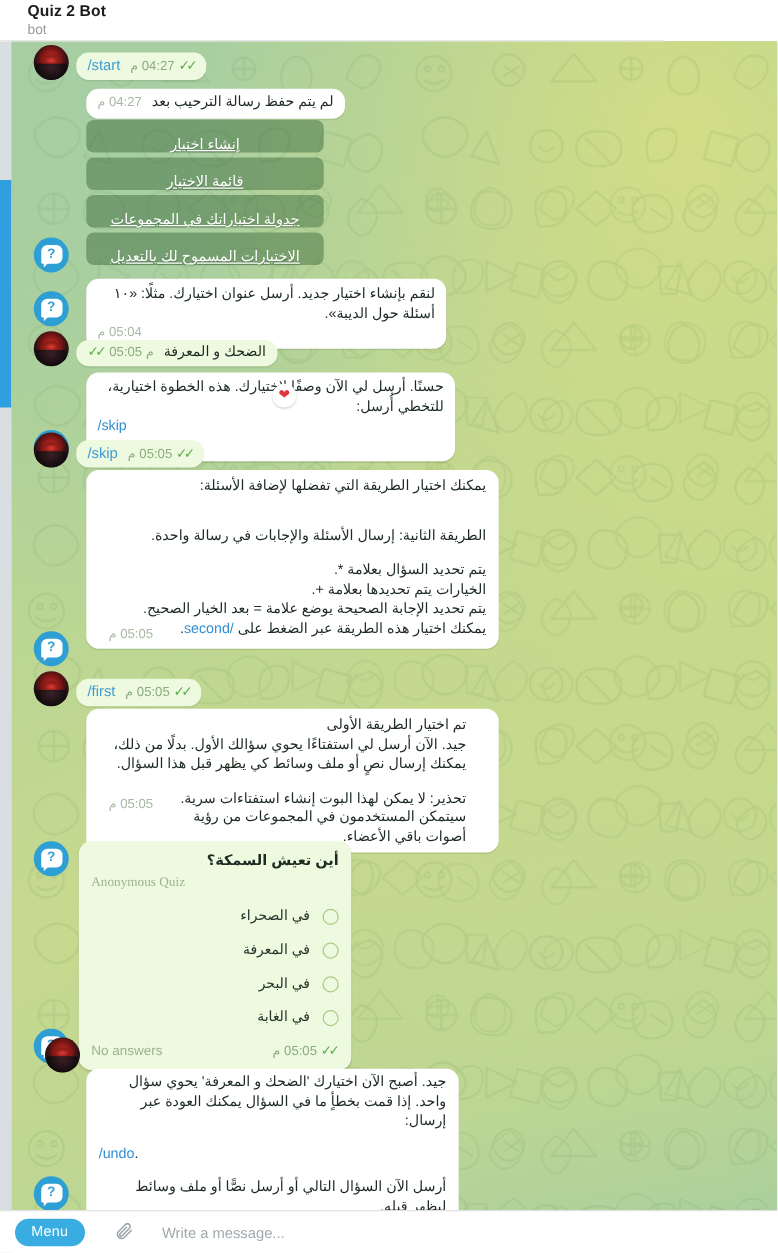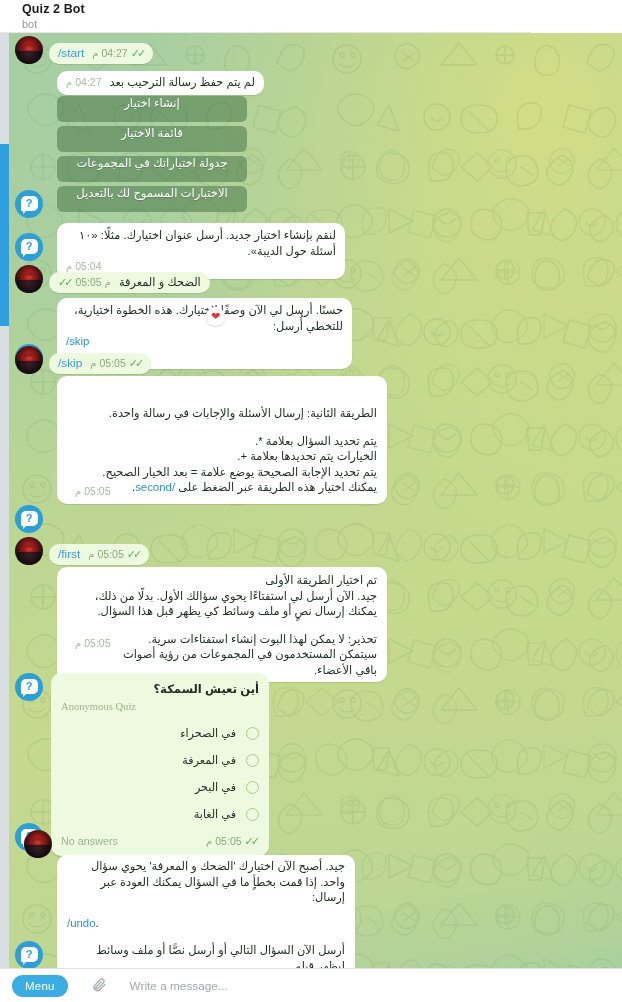--- a/index.html
+++ b/index.html
@@ -36,21 +36,21 @@
     background:
       radial-gradient(120% 85% at 88% 8%, #d3dd86 0%, rgba(211,221,134,0) 55%),
       radial-gradient(110% 70% at 12% 6%, #a8cfa4 0%, rgba(168,207,164,0) 60%),
       radial-gradient(120% 80% at 95% 55%, #c6d98c 0%, rgba(198,217,140,0) 60%),
       linear-gradient(160deg, #9fca9c 0%, #b6d496 32%, #c6d98e 62%, #bcd694 85%, #a9cf9f 100%);
     overflow: hidden;
   }
   .chat-pattern {
     position: absolute; inset: 0; opacity: .30; pointer-events: none;
   }
-  .chat-scroll { position: absolute; inset: 0; overflow: hidden; }
+  .chat-scroll { position: absolute; inset: 0; overflow: hidden; margin-left: 12px; }
 
   
   .row { position: absolute; display: flex; align-items: flex-end; }
 
   
   .avatar {
     width: 28px; height: 28px; border-radius: 50%;
     flex: 0 0 28px; position: relative; overflow: hidden;
   }
   .avatar.bot {
@@ -116,22 +116,22 @@
     background: #fff; box-shadow: 0 1px 2px rgba(0,0,0,.18);
     display: flex; align-items: center; justify-content: center;
     font-size: 11px; line-height: 11px; color: #e0353a; z-index: 5;
   }
 
   
   .keyboard { position: absolute; display: flex; flex-direction: column; gap: 4px; }
   .kb-btn {
     background: rgba(42,90,46,.42);
     color: #ffffff; border-radius: 6px; height: 26px;
-    display: flex; align-items: flex-start; justify-content: center;
-    font-size: 11.6px; direction: rtl; text-shadow: 0 1px 1px rgba(0,0,0,.18);
+    display: flex; align-items: flex-end; justify-content: center;
+    font-size: 11.6px; direction: rtl; text-shadow: 0 1px 1px rgba(0,0,0,.18); text-decoration: underline;
   }
 
   
   .poll { padding: 8px 10px 6px 10px; width: 218px; }
   .poll-q { font-size: 11.6px; font-weight: bold; color: #1d2b22; direction: rtl; text-align: right; }
   .poll-type { font-size: 10.6px; color: #9bb48c; direction: ltr; text-align: left; margin-top: 2px; margin-bottom: 6px; font-family: Liberation Serif, serif; }
   .poll-opt { display: flex; align-items: center; gap: 10px; height: 27px; direction: rtl; }
   .poll-radio {
     width: 13px; height: 13px; border-radius: 50%;
     border: 1.4px solid #a9cb86; flex: 0 0 13px;
@@ -342,20 +342,21 @@
               <span class="ampm">م</span>
               <span>05:05</span>
               <span class="ticks">✓✓</span>
             </span>
           </span>
         </div>
       </div>
 
       <div class="row" style="left:48px; top:343px;">
         <div class="bubble in rtl" style="width:330px; padding:6px 10px 4px 10px;">
+          <div>يمكنك اختيار الطريقة التي تفضلها لإضافة الأسئلة:</div>
           <div style="height:12px;"></div>
           <div style="height:12px;"></div>
           <div>الطريقة الثانية: إرسال الأسئلة والإجابات في رسالة واحدة.</div>
           <div style="height:12px;"></div>
           <div>يتم تحديد السؤال بعلامة *.</div>
           <div>الخيارات يتم تحديدها بعلامة +.</div>
           <div>يتم تحديد الإجابة الصحيحة يوضع علامة = بعد الخيار الصحيح.</div>
           <div>
             <span class="meta in-meta inline-meta">
               <span>05:05</span>
@@ -379,21 +380,21 @@
             <span class="meta">
               <span class="ampm">م</span>
               <span>05:05</span>
               <span class="ticks">✓✓</span>
             </span>
           </span>
         </div>
       </div>
 
       <div class="row" style="left:48px; top:534px;">
-        <div class="bubble in rtl" style="width:330px; padding:6px 10px 4px 10px;">
+        <div class="bubble in rtl" style="width:330px; padding:6px 26px 4px 10px;">
           <div>تم اختيار الطريقة الأولى</div>
           <div>جيد. الآن أرسل لي استفتاءًا يحوي سؤالك الأول. بدلًا من ذلك، يمكنك إرسال نصٍ أو ملف وسائط كي يظهر قبل هذا السؤال.</div>
           <div style="height:12px;"></div>
           <div>
             <span class="meta in-meta inline-meta">
               <span>05:05</span>
               <span class="ampm">م</span>
             </span>
             <span>تحذير: لا يمكن لهذا البوت إنشاء استفتاءات سرية. سيتمكن المستخدمون في المجموعات من رؤية أصوات باقي الأعضاء.</span>
           </div>

